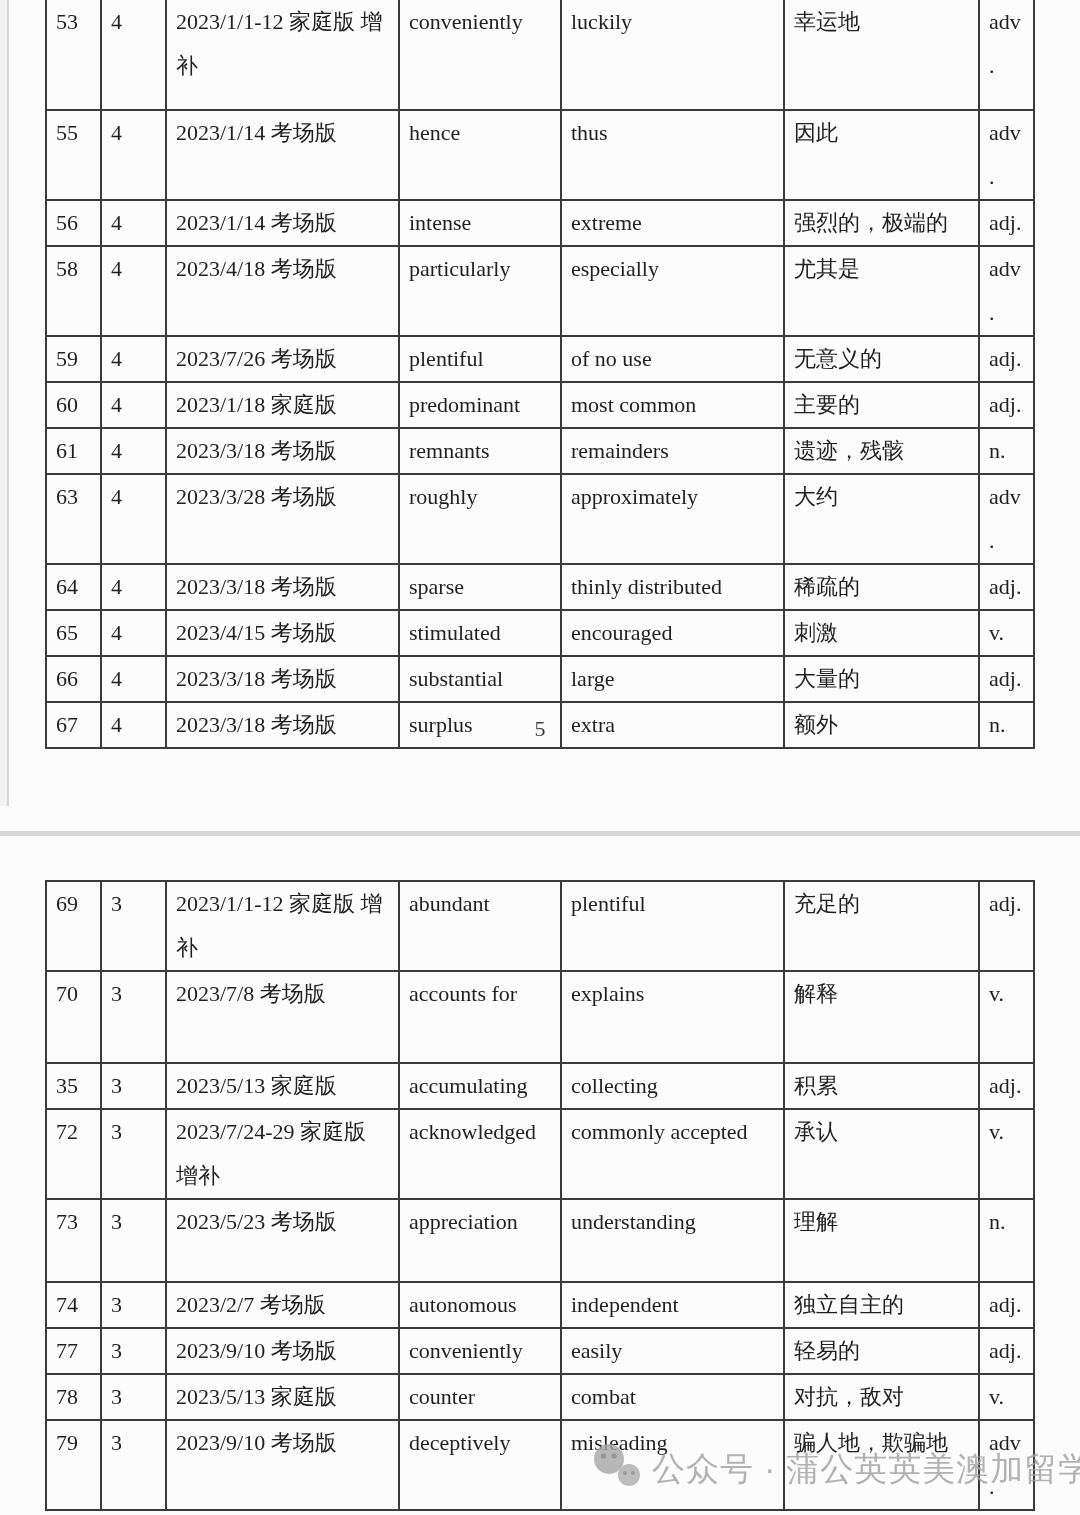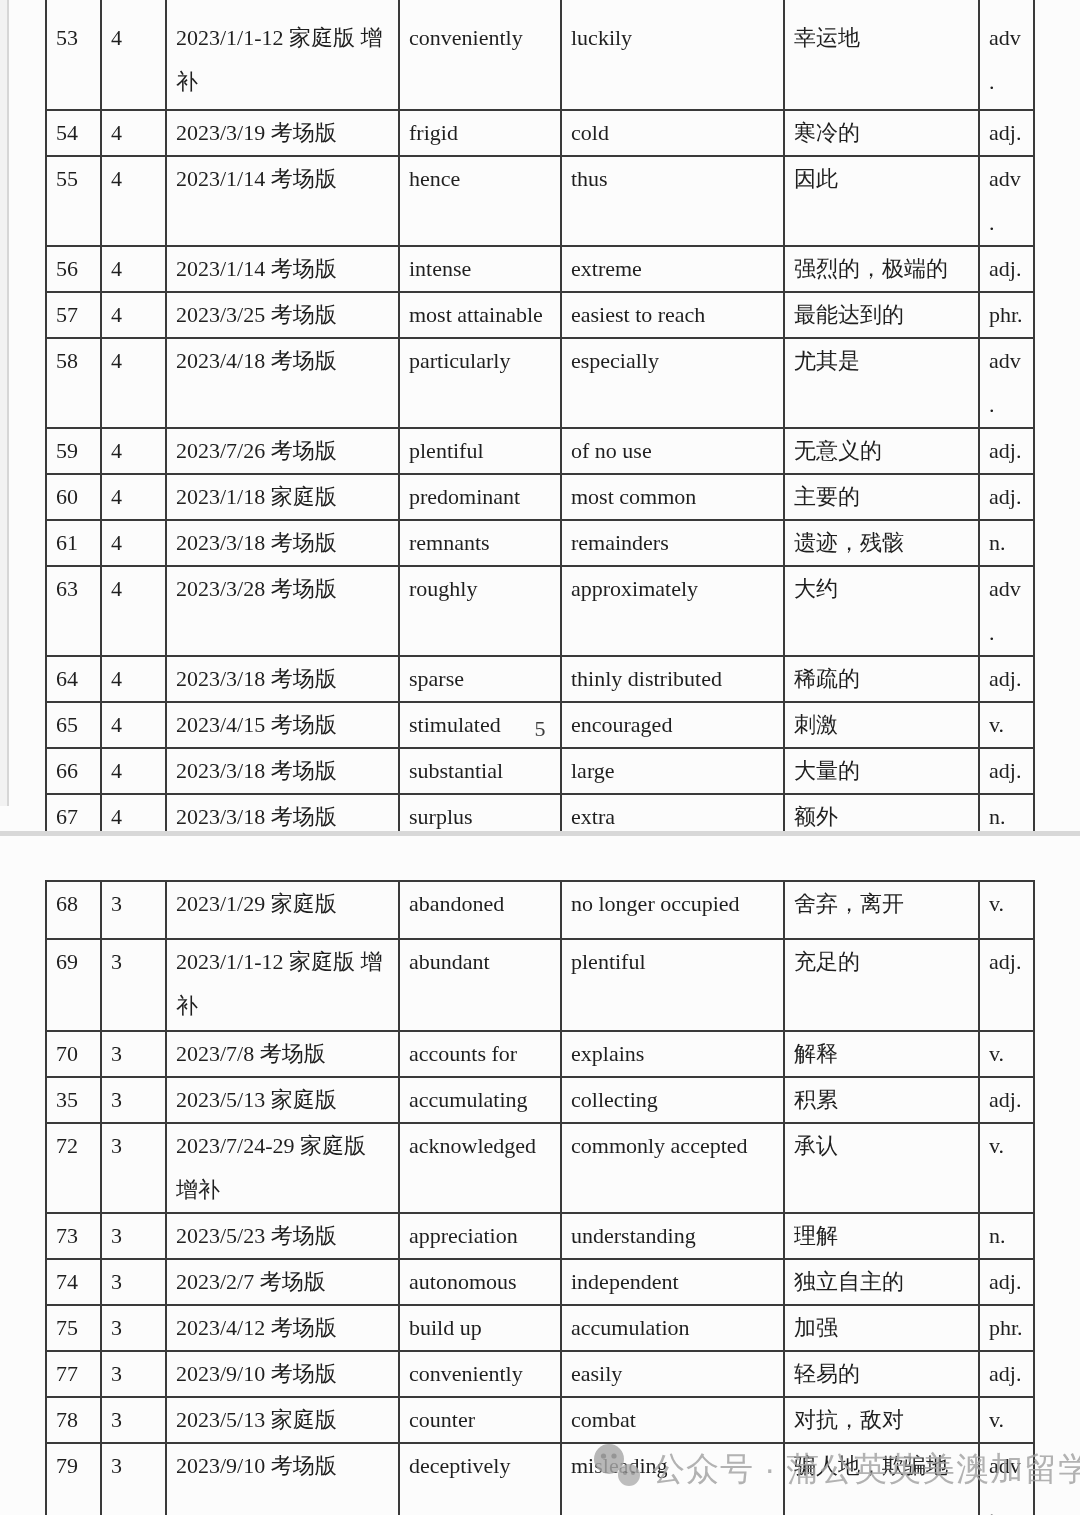--- a/index.html
+++ b/index.html
@@ -26,21 +26,21 @@
     vertical-align:top;
     line-height:44px;
     font-size:22px;
     overflow:hidden;
     word-break:break-word;
   }
   .col-date{white-space:pre-line;}
   
   #table1 tr{height:43px;}
   #table1 tr:first-child{height:110px;}
-  #table1 tr:first-child td{border-top:0;padding-top:16px;}
+  #table1 tr:first-child td{border-top:0;padding-top:0;}
   #table2 tr{height:43px;}
   #table2 tr:nth-child(1){height:58px;}
   #table2 tr:nth-child(2){height:92px;}
   #table2 tr:nth-child(5){height:83px;}
 
   .pagenum{
     position:absolute;top:716px;left:0;width:1080px;text-align:center;
     font-size:22px;color:#3c3c3c;
   }
 
@@ -77,54 +77,36 @@
             <td class="col-no">53</td>
             <td class="col-freq">4</td>
             <td class="col-date">2023/1/1-12 家庭版 增
 补</td>
             <td class="col-word">conveniently</td>
             <td class="col-synonym">luckily</td>
             <td class="col-meaning">幸运地</td>
             <td class="col-pos">adv.</td>
           </tr>
           <tr>
-            <td class="col-no">54</td>
-            <td class="col-freq">4</td>
-            <td class="col-date">2023/3/19 考场版</td>
-            <td class="col-word">frigid</td>
-            <td class="col-synonym">cold</td>
-            <td class="col-meaning">寒冷的</td>
-            <td class="col-pos">adj.</td>
-          </tr>
-          <tr>
             <td class="col-no">55</td>
             <td class="col-freq">4</td>
             <td class="col-date">2023/1/14 考场版</td>
             <td class="col-word">hence</td>
             <td class="col-synonym">thus</td>
             <td class="col-meaning">因此</td>
             <td class="col-pos">adv.</td>
           </tr>
           <tr>
             <td class="col-no">56</td>
             <td class="col-freq">4</td>
             <td class="col-date">2023/1/14 考场版</td>
             <td class="col-word">intense</td>
             <td class="col-synonym">extreme</td>
             <td class="col-meaning">强烈的，极端的</td>
             <td class="col-pos">adj.</td>
-          </tr>
-          <tr>
-            <td class="col-no">57</td>
-            <td class="col-freq">4</td>
-            <td class="col-date">2023/3/25 考场版</td>
-            <td class="col-word">most attainable</td>
-            <td class="col-synonym">easiest to reach</td>
-            <td class="col-meaning">最能达到的</td>
-            <td class="col-pos">phr.</td>
           </tr>
           <tr>
             <td class="col-no">58</td>
             <td class="col-freq">4</td>
             <td class="col-date">2023/4/18 考场版</td>
             <td class="col-word">particularly</td>
             <td class="col-synonym">especially</td>
             <td class="col-meaning">尤其是</td>
             <td class="col-pos">adv.</td>
           </tr>
@@ -213,29 +195,20 @@
         <col style="width:55px">
           <col style="width:65px">
           <col style="width:233px">
         <col style="width:162px">
           <col style="width:223px">
           <col style="width:195px">
         <col style="width:55px">
       </colgroup>
       <tbody>
           <tr>
-            <td class="col-no">68</td>
-            <td class="col-freq">3</td>
-            <td class="col-date">2023/1/29 家庭版</td>
-            <td class="col-word">abandoned</td>
-            <td class="col-synonym">no longer occupied</td>
-            <td class="col-meaning">舍弃，离开</td>
-            <td class="col-pos">v.</td>
-          </tr>
-          <tr>
             <td class="col-no">69</td>
             <td class="col-freq">3</td>
             <td class="col-date">2023/1/1-12 家庭版 增
 补</td>
             <td class="col-word">abundant</td>
             <td class="col-synonym">plentiful</td>
             <td class="col-meaning">充足的</td>
             <td class="col-pos">adj.</td>
           </tr>
           <tr>
@@ -276,29 +249,20 @@
             <td class="col-pos">n.</td>
           </tr>
           <tr>
             <td class="col-no">74</td>
             <td class="col-freq">3</td>
             <td class="col-date">2023/2/7 考场版</td>
             <td class="col-word">autonomous</td>
             <td class="col-synonym">independent</td>
             <td class="col-meaning">独立自主的</td>
             <td class="col-pos">adj.</td>
-          </tr>
-          <tr>
-            <td class="col-no">75</td>
-            <td class="col-freq">3</td>
-            <td class="col-date">2023/4/12 考场版</td>
-            <td class="col-word">build up</td>
-            <td class="col-synonym">accumulation</td>
-            <td class="col-meaning">加强</td>
-            <td class="col-pos">phr.</td>
           </tr>
           <tr>
             <td class="col-no">77</td>
             <td class="col-freq">3</td>
             <td class="col-date">2023/9/10 考场版</td>
             <td class="col-word">conveniently</td>
             <td class="col-synonym">easily</td>
             <td class="col-meaning">轻易的</td>
             <td class="col-pos">adj.</td>
           </tr>

